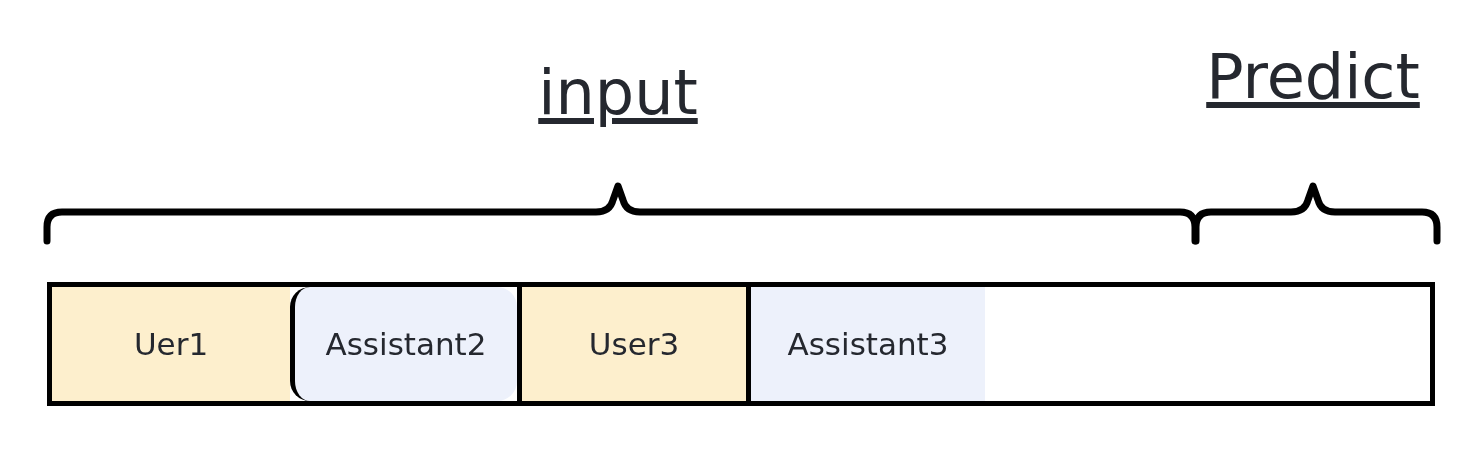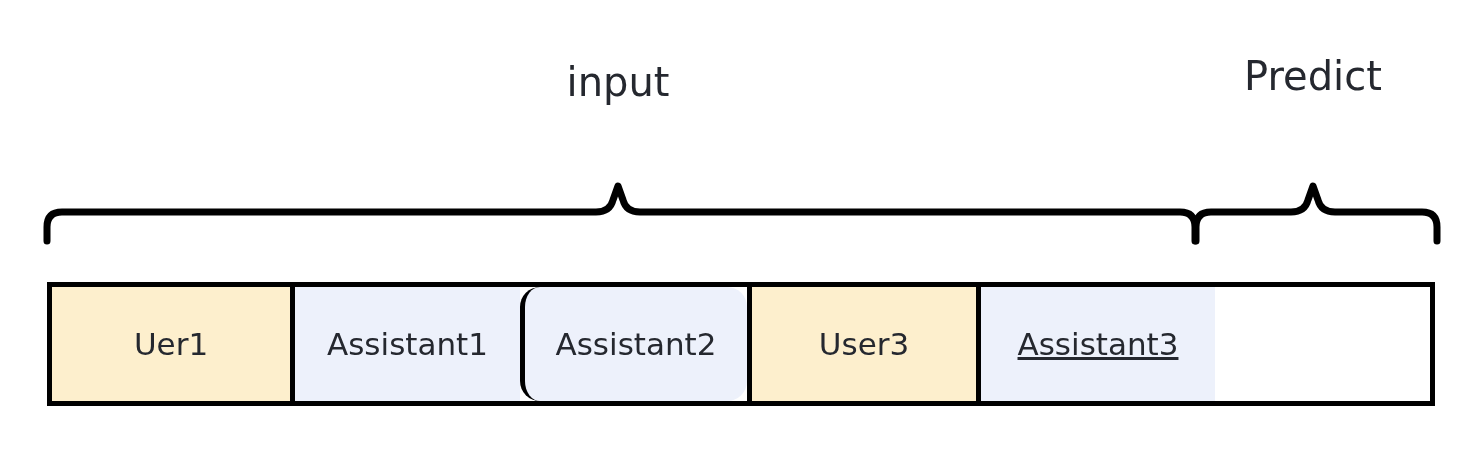--- a/index.html
+++ b/index.html
@@ -16,34 +16,35 @@
     height: 456px;
     background: #ffffff;
     overflow: hidden;
   }
 
   
   .section-label {
     position: absolute;
     color: #25282F;
     font-family: "DejaVu Sans", sans-serif;
-    font-size: 40px;
+    font-size: 62px;
     font-weight: 400;
     line-height: 1;
     white-space: nowrap;
     text-align: center;
+    text-decoration: underline;
   }
   #label-input {
     left: 318px;
     top: 62px;
     width: 600px;
   }
   #label-predict {
     left: 1163px;
-    top: 56px;
+    top: 46px;
     width: 300px;
   }
 
   
   #braces {
     position: absolute;
     left: 0;
     top: 0;
     width: 1484px;
     height: 456px;
@@ -86,21 +87,21 @@
   .cell.assistant {
     background: #EDF1FB;
   }
 
   
   .cell.c0 { width: 238px; }
   .cell.c1 { width: 230px; }
   .cell.c2 { width: 225px; }
   .cell.c3 { width: 227px; border-radius: 20px; }
   .cell.c4 { width: 229px; }
-  .cell.c5 { width: 239px; text-decoration: underline; }
+  .cell.c5 { width: 239px; }
 </style>
 </head>
 <body>
 
 <div id="canvas">
 
   <div class="section-label" id="label-input">input</div>
 
   <div class="section-label" id="label-predict">Predict</div>
 
@@ -128,23 +129,20 @@
              Q 1321 212 1335 212
              L 1422 212
              Q 1437 212 1437 227
              L 1437 241" fill="none" stroke="#000000" stroke-width="7" stroke-linecap="round" stroke-linejoin="round"></path>
   </svg>
 
   <div id="sequence">
     <div class="cell user c0">
       <span>Uer1</span>
     </div>
-    <div class="cell assistant c1">
-      <span>Assistant1</span>
-    </div>
     <div class="cell assistant c3">
       <span>Assistant2</span>
     </div>
     <div class="cell user c4">
       <span>User3</span>
     </div>
     <div class="cell assistant c5">
       <span>Assistant3</span>
     </div>
   </div>

